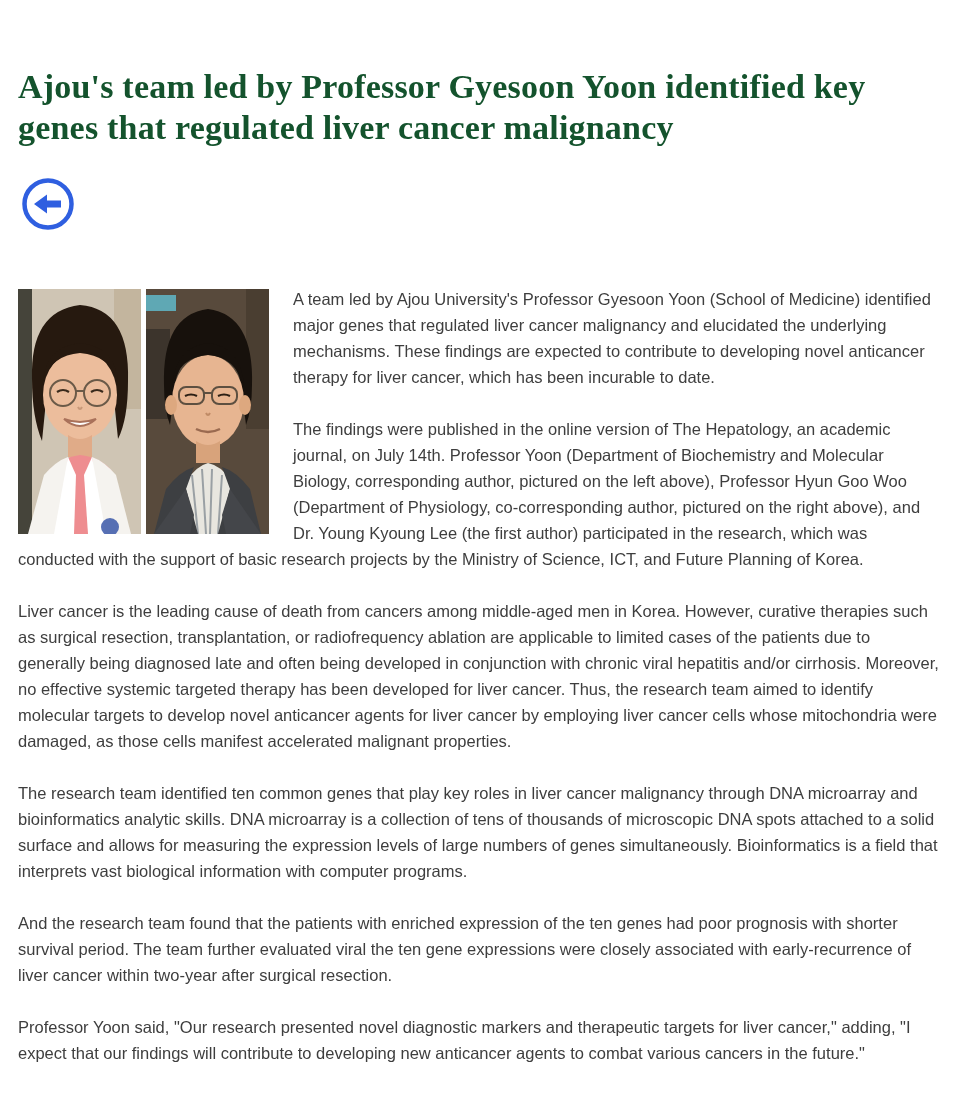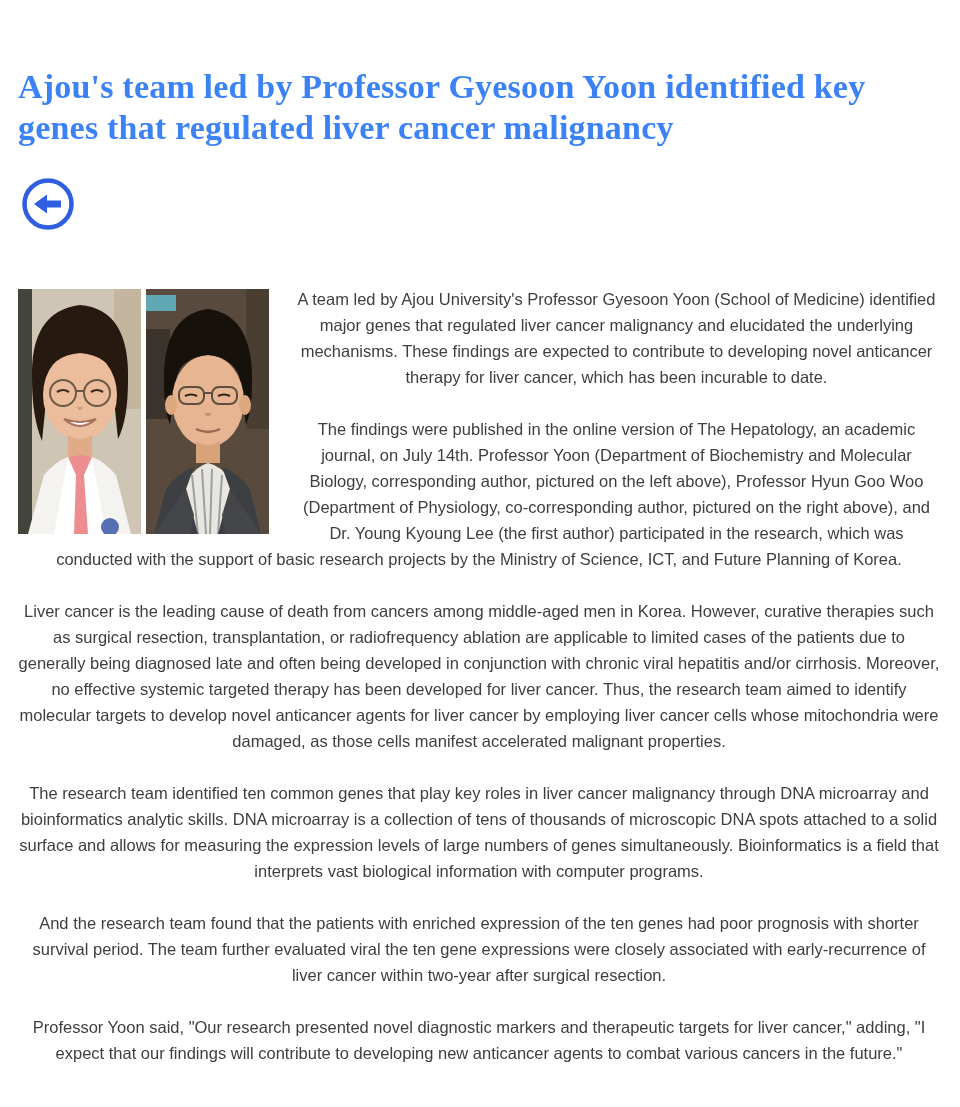--- a/index.html
+++ b/index.html
@@ -14,21 +14,21 @@
   }
   .page { width: 960px; padding-bottom: 40px; }
 
   h1.headline {
     margin: 66px 20px 0 18px;
     max-width: 922px;
     font-family: "Liberation Serif", "DejaVu Serif", serif;
     font-weight: 700;
     font-size: 34px;
     line-height: 41px;
-    color: #3b82f6;
+    color: #14532d;
     letter-spacing: 0.2px;
   }
 
   .back-button {
     display: inline-block;
     margin: 30px 0 0 22px;
     width: 52px;
     height: 52px;
     background: transparent;
     border: none;
@@ -37,21 +37,21 @@
   }
   .back-button svg { display: block; width: 52px; height: 52px; }
 
   .article-body {
     margin-top: 52px;
     padding: 0 20px 0 18px;
     font-size: 16.5px;
     line-height: 26px;
     color: #3e3e3e;
   }
-  .article-body p { margin: 0 0 26px 0; text-align: center; }
+  .article-body p { margin: 0 0 26px 0; }
 
   figure.portraits {
     float: left;
     width: 251px;
     height: 245px;
     margin: 3px 24px 6px 0;
     display: flex;
     gap: 5px;
   }
   figure.portraits svg {

